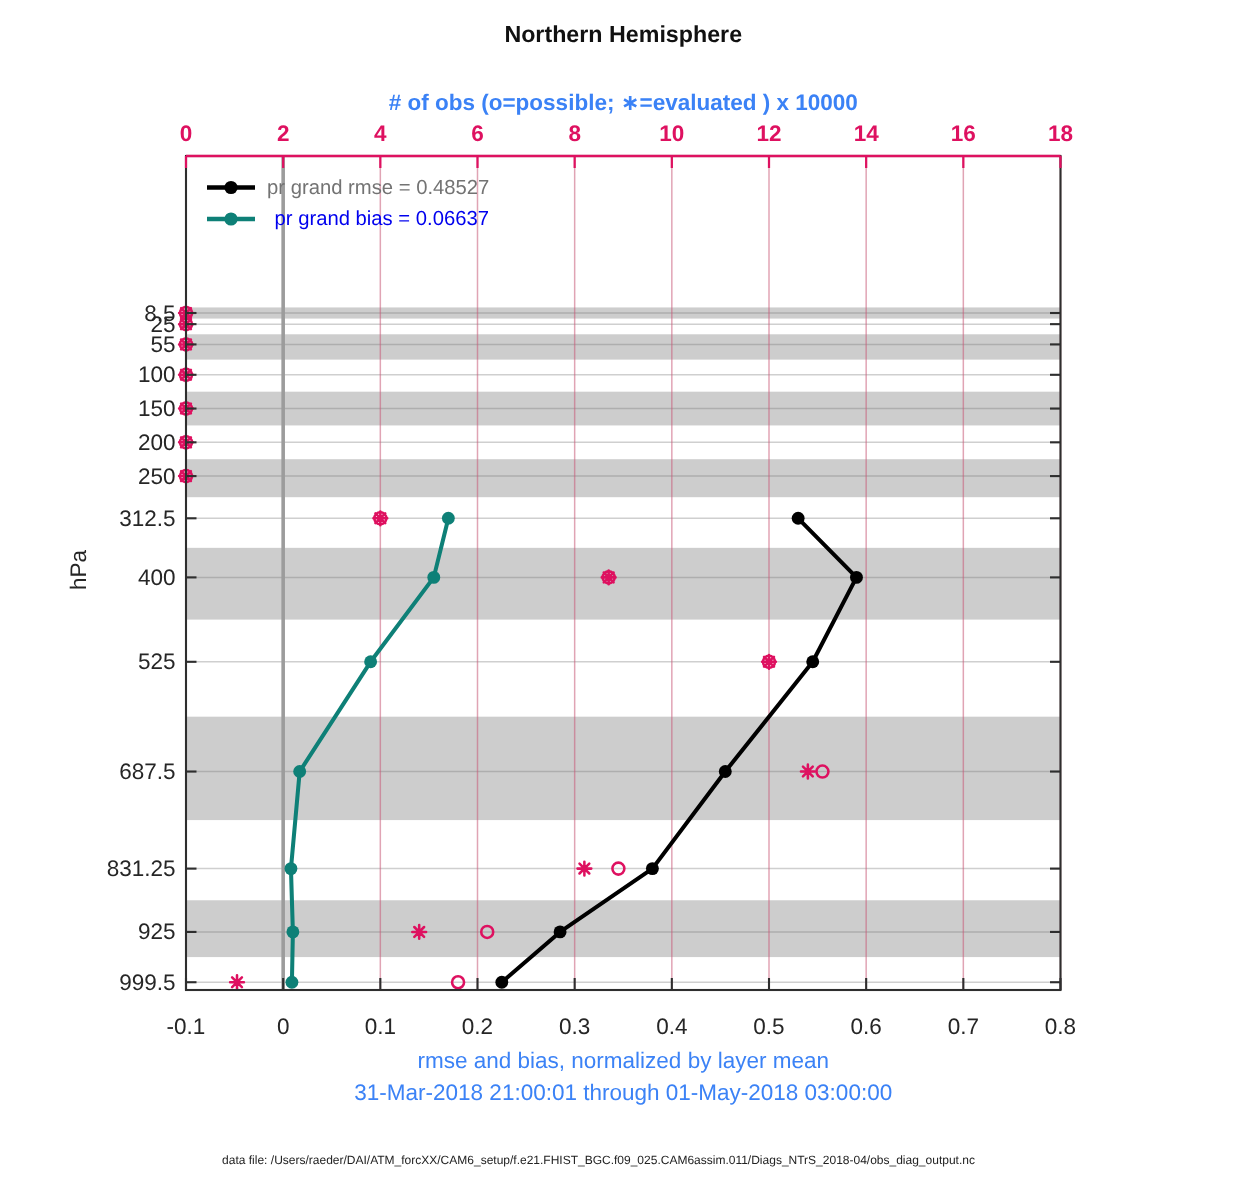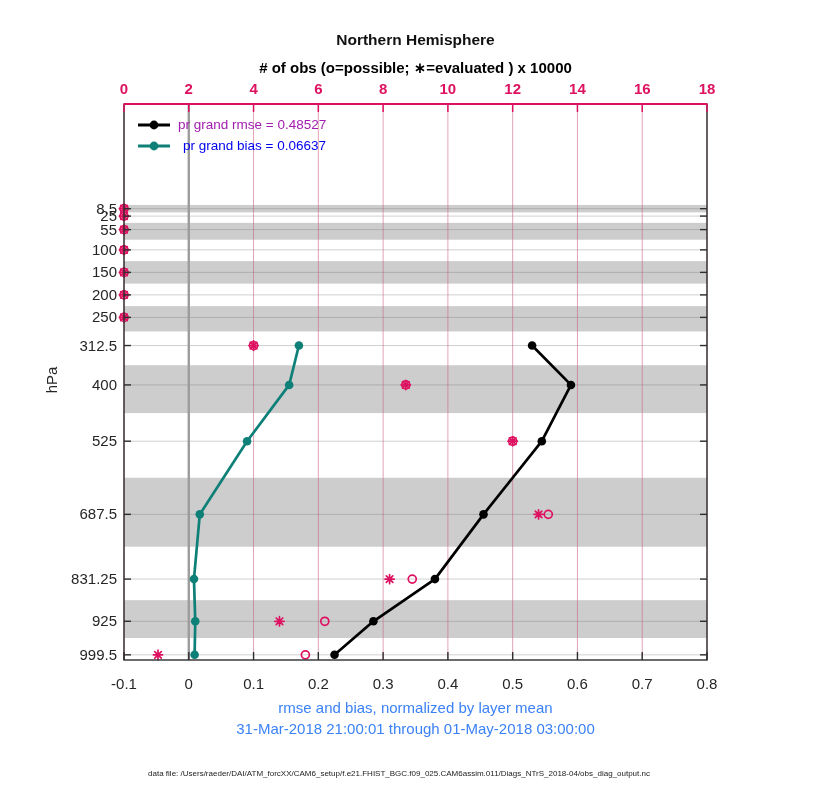--- a/index.html
+++ b/index.html
@@ -1,20 +1,20 @@
 <!DOCTYPE html>
 <html><head>
 <meta charset="utf-8">
 <style>
   html,body{margin:0;padding:0;background:#ffffff;}
   .figure{position:relative;width:830px;height:800px;background:#ffffff;overflow:hidden;
           font-family:"Liberation Sans","DejaVu Sans",sans-serif;}
   .ttl{position:absolute;left:124px;width:583px;text-align:center;color:#111;
        font-weight:bold;font-size:15.5px;}
-  #title1{top:15px;margin-top:16px;}
+  #title1{top:15px;}
   #title2{top:37px;}
   .obslabel{position:absolute;left:124px;width:583px;text-align:center;top:59px;
             font-size:15px;font-weight:bold;}
   .botlabel{position:absolute;left:124px;width:583px;text-align:center;color:#3b82f6;font-size:15px;}
   #xlabel{top:699px;}
   #daterange{top:720px;text-align:center;}
   #datafile{position:absolute;left:0;width:798px;text-align:center;top:769px;
             font-size:8px;color:#222;}
   svg.plot{position:absolute;left:0;top:0;}
   .legend{position:absolute;left:137px;top:114px;}
@@ -207,29 +207,29 @@
         <text x="117" y="446.20161943319835" text-anchor="end" font-size="15" fill="#262626">525</text>
         <text x="117" y="519.3595141700405" text-anchor="end" font-size="15" fill="#262626">687.5</text>
         <text x="117" y="584.0761133603239" text-anchor="end" font-size="15" fill="#262626">831.25</text>
         <text x="117" y="626.2825910931174" text-anchor="end" font-size="15" fill="#262626">925</text>
         <text x="117" y="659.8226720647773" text-anchor="end" font-size="15" fill="#262626">999.5</text>
       </g>
       <text x="57" y="380" text-anchor="middle" font-size="15" fill="#262626" transform="rotate(-90 57 380)">hPa</text>
     </svg>
 
   <div class="ttl" id="title1">Northern Hemisphere</div>
-  <div class="obslabel" id="obslabel" style="color: #000000;"># of obs (o=possible; ∗=evaluated ) x 10000</div>
+  <div class="obslabel" id="obslabel" style="color: #3b82f6;"># of obs (o=possible; ∗=evaluated ) x 10000</div>
 
   <div class="legend">
     <div class="legend-row">
       <svg width="34" height="12">
         <line x1="1" y1="6" x2="33" y2="6" stroke-width="3" stroke="#000000"></line>
         <circle cx="17" cy="6" r="4.4" fill="#000000"></circle>
       </svg>
-      <span class="legend-label" style="color: #a21caf;">pr grand rmse = 0.48527</span>
+      <span class="legend-label" style="color: #737373;">pr grand rmse = 0.48527</span>
     </div>
     <div class="legend-row">
       <svg width="34" height="12">
         <line x1="1" y1="6" x2="33" y2="6" stroke-width="3" stroke="#0e8077"></line>
         <circle cx="17" cy="6" r="4.4" fill="#0e8077"></circle>
       </svg>
       <span class="legend-label" style="color: rgb(0, 0, 238); margin-left: 12px;">pr grand bias = 0.06637</span>
     </div>
   </div>
 

